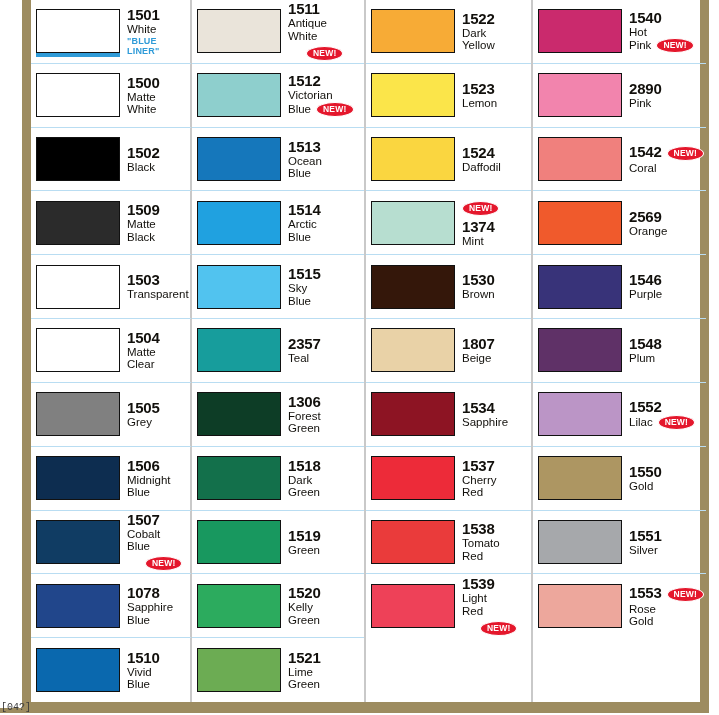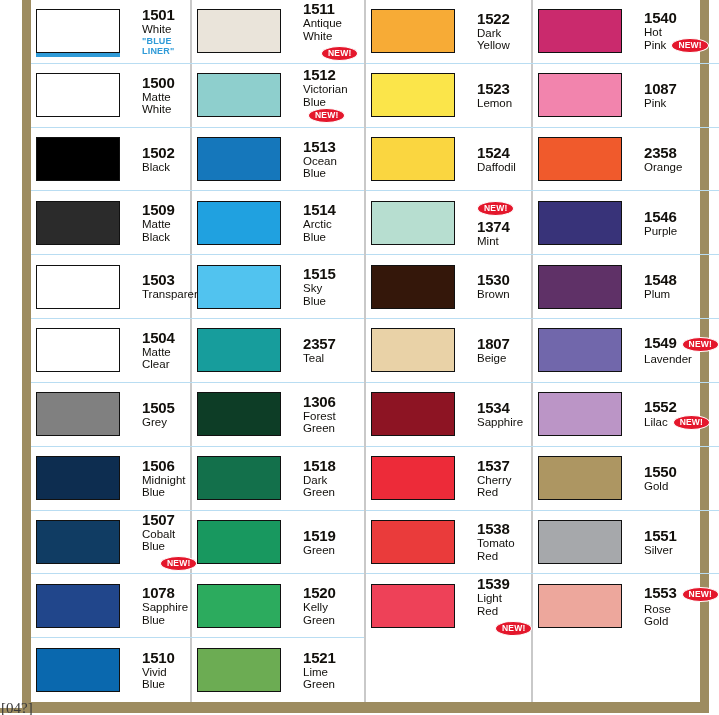--- a/index.html
+++ b/index.html
@@ -38,21 +38,21 @@
 
   .chip{
     flex:0 0 auto;
     width:84px;height:44px;
     border:1.5px solid #111111;
     box-sizing:border-box;
   }
 
   .meta{
     flex:1 1 auto;
-    margin-left:22px;
+    margin-left:7px;
     position:relative;
     min-width:0;
   }
   .code{
     font-size:15px;font-weight:bold;color:#12100c;
     line-height:15px;letter-spacing:-0.2px;
     white-space:nowrap;
   }
   .nm{
     font-size:11.5px;color:#12100c;line-height:12.5px;
@@ -81,22 +81,22 @@
     line-height:9px;
     border:1px solid #ffffff;
     vertical-align:middle;
     white-space:nowrap;
   }
   .badge-inline{margin-left:5px;}
 
   
   #caption{
     position:absolute;left:1px;top:703px;
-    font-size:15px;color:#3a3a3a;
-    font-family:Liberation Serif, serif;
+    font-size:10px;color:#3a3a3a;
+    font-family:Liberation Mono, monospace;
     line-height:10px;
   }
 </style>
 </head>
 <body>
 
 <div id="sheet">
 
   <div class="rail rail-left"></div>
   <div class="rail rail-right"></div>
@@ -368,50 +368,50 @@
           <div class="chip" style="background: rgb(202, 42, 109);"></div>
           <div class="meta">
             <div class="code">1540</div>
             <div class="nm">Hot
 Pink<span class="newbadge badge-inline" style="background: rgb(228, 23, 44);">NEW!</span></div>
           </div>
         </div>
         <div class="cell">
           <div class="chip" style="background: rgb(242, 132, 173);"></div>
           <div class="meta">
-            <div class="code">1087</div>
+            <div class="code">2890</div>
             <div class="nm">Pink</div>
           </div>
         </div>
         <div class="cell">
+          <div class="chip" style="background: rgb(240, 128, 125);"></div>
+          <div class="meta">
+            <div class="code">1542<span class="newbadge badge-inline" style="background: rgb(228, 23, 44);">NEW!</span></div>
+            <div class="nm">Coral</div>
+          </div>
+        </div>
+        <div class="cell">
           <div class="chip" style="background: rgb(240, 90, 44);"></div>
           <div class="meta">
-            <div class="code">2358</div>
+            <div class="code">2569</div>
             <div class="nm">Orange</div>
           </div>
         </div>
         <div class="cell">
           <div class="chip" style="background: rgb(56, 51, 121);"></div>
           <div class="meta">
             <div class="code">1546</div>
             <div class="nm">Purple</div>
           </div>
         </div>
         <div class="cell">
           <div class="chip" style="background: rgb(95, 49, 103);"></div>
           <div class="meta">
             <div class="code">1548</div>
             <div class="nm">Plum</div>
-          </div>
-        </div>
-        <div class="cell">
-          <div class="chip" style="background: rgb(113, 103, 171);"></div>
-          <div class="meta">
-            <div class="code">1549<span class="newbadge badge-inline" style="background: rgb(228, 23, 44);">NEW!</span></div>
-            <div class="nm">Lavender</div>
           </div>
         </div>
         <div class="cell">
           <div class="chip" style="background: rgb(187, 149, 198);"></div>
           <div class="meta">
             <div class="code">1552</div>
             <div class="nm">Lilac<span class="newbadge badge-inline" style="background: rgb(228, 23, 44);">NEW!</span></div>
           </div>
         </div>
         <div class="cell">

